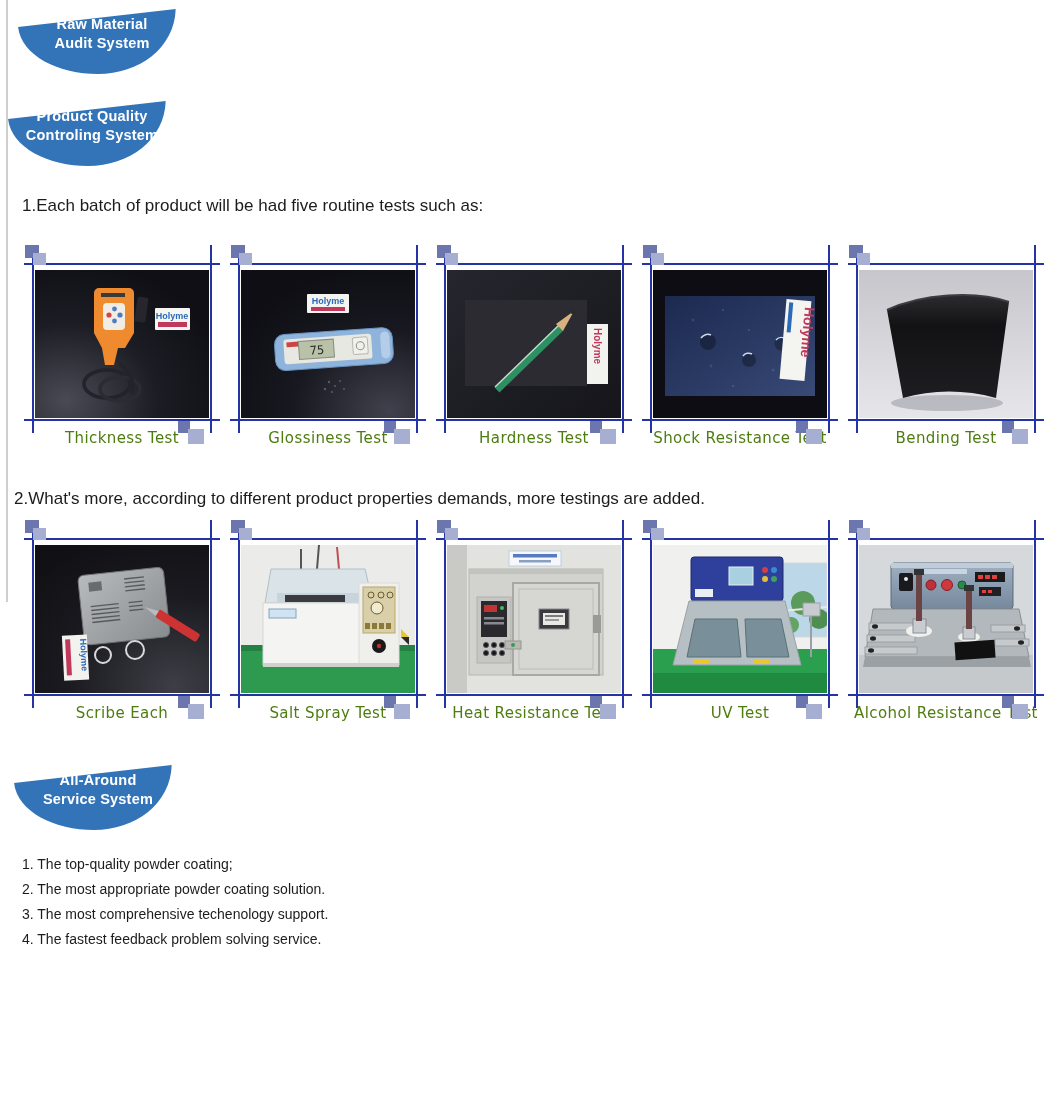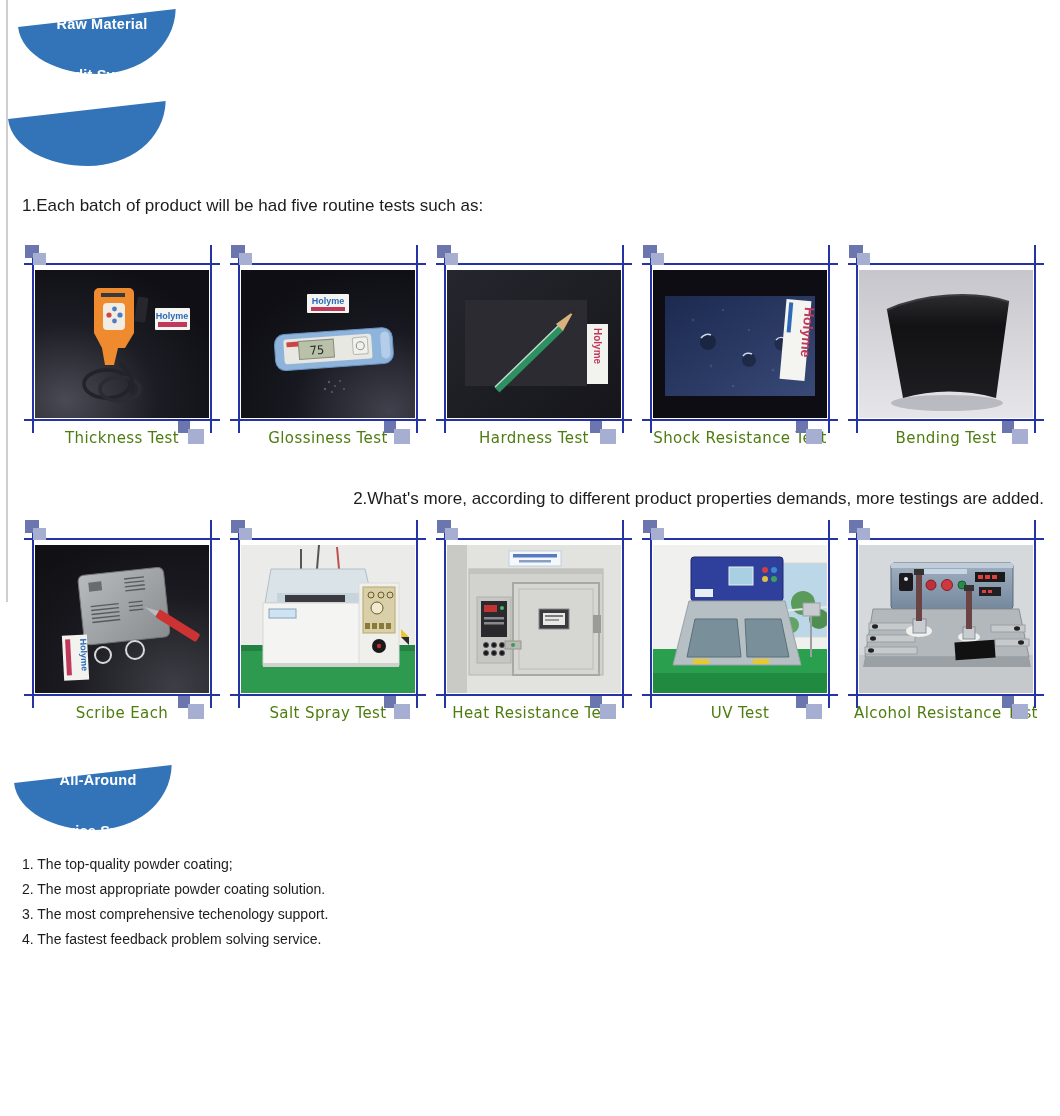--- a/index.html
+++ b/index.html
@@ -14,33 +14,33 @@
     background:#cfcfcf;
   }
 
   
   .banner { position:relative; width:176px; height:70px; }
   .banner svg { position:absolute; inset:0; width:100%; height:100%; }
   .banner .banner-text {
     position:absolute; left:0; top:9px; width:100%;
     display:flex; flex-direction:column; align-items:center;
     color:#ffffff; font-weight:bold; font-size:14.5px; line-height:19px;
-    letter-spacing:0.2px; text-align:center;gap:32px;
+    letter-spacing:0.2px; text-align:center;
   }
   .banner1 { margin:6px 0 0 14px; }
   .banner2 { margin:22px 0 0 4px; }
   .banner3 { margin:32px 0 0 10px; }
 
   
   .txt { font-size:17px; line-height:23px; color:#1c1c1c; }
   .sec1-list { margin:18px 0 0 22px; }
   .sec1-list .gap { margin-top:14px; }
   .sec1-list .sub { padding-left:16px; }
   .intro1 { margin:26px 0 0 22px; }
-  .intro2 { margin:32px 16px 0 14px;text-align:right; }
+  .intro2 { margin:32px 8px 0 14px; }
   .svc-list { margin:20px 0 0 22px; }
   .svc-list p { font-size:14px; line-height:25px; }
 
   
   .tiles { display:flex; gap:10px; padding-left:24px; }
   .row1 { margin-top:26px; }
   .row2 { margin-top:8px; }
   .tile { position:relative; width:196px; height:212px; flex:0 0 auto; }
   .fl { position:absolute; background:#2434a4; }
   .fl-top    { left:0; top:20px;  width:196px; height:2px; }
@@ -78,20 +78,24 @@
       <span>Raw Material</span>
       <span>Audit System</span>
     </div>
   </div>
 
 
   <div class="banner banner2">
     <svg viewBox="0 0 172 70" preserveAspectRatio="none">
       <path d="M 4,21 L 158,3 C 157,42 122,68 82,68 C 44,68 7,50 4,21 Z" fill="#3374b8"></path>
     </svg>
+    <div class="banner-text">
+      <span>Product Quality</span>
+      <span>Controling System</span>
+    </div>
   </div>
 
   <p class="txt intro1">1.Each batch of product will be had five routine tests such as:</p>
 
   <div class="tiles row1">
 
     <figure class="tile">
       <span class="fl fl-top"></span>
       <span class="fl fl-bottom"></span>
       <span class="fl fl-left"></span>

